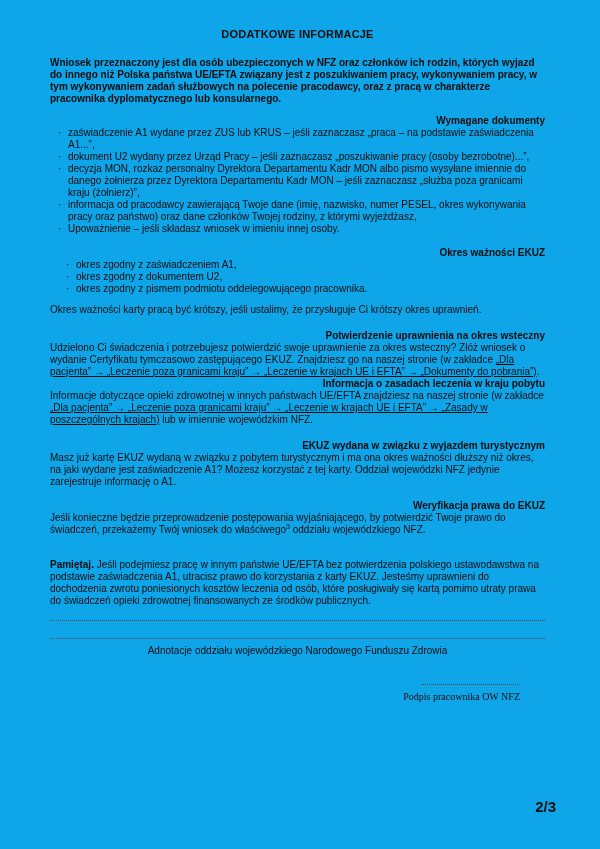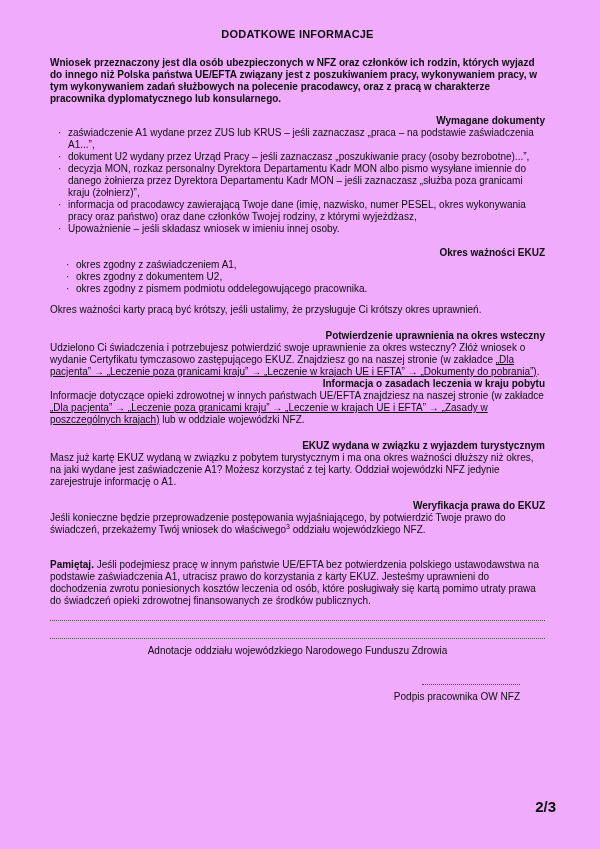--- a/index.html
+++ b/index.html
@@ -1,20 +1,20 @@
 <!DOCTYPE html>
 <html lang="pl"><head>
 <meta charset="utf-8">
 <style>
   * { box-sizing: border-box; margin: 0; padding: 0; }
   html, body { background: #ffffff; }
   .page {
     width: 600px; height: 849px;
     position: relative;
-    background: #f0abfc;
+    background: #0ea5e9;
     color: #0d0d0d;
     font-family: "Liberation Sans", "DejaVu Sans", sans-serif;
     font-size: 10px;
     line-height: 12px;
     padding: 28px 55px 0 50px;
     overflow: hidden;
   }
   .title { text-align: center; font-weight: bold; font-size: 11px; letter-spacing: .2px; }
   .intro { margin-top: 17px; font-weight: bold; }
   .h { font-size: 10px; font-weight: bold; text-align: right; }
@@ -30,21 +30,21 @@
   sup { font-size: 7px; vertical-align: super; line-height: 0; }
   ul { list-style: none; }
   .bi  { position: relative; padding-left: 18px; }
   .bi > .bullet { position: absolute; left: 8px; }
   .bi2 { padding-left: 26px; }
   .bi2 > .bullet { left: 16px; }
   .annotations { position: absolute; left: 50px; right: 55px; top: 620px; }
   .dotline { border-bottom: 1px dotted #4a4a4a; height: 0; }
   .dotline2 { margin-top: 17px; }
   .ann-caption { text-align: center; margin-top: 6px; }
-  .signature { position: absolute; top: 679px; right: 80px; width: 220px; text-align: right; }
+  .signature { position: absolute; top: 679px; right: 80px; width: 220px; text-align: right; font-family: Liberation Serif, serif; }
   .sig-line { display: inline-block; width: 98px; border-bottom: 1px dotted #4a4a4a; height: 0; margin-bottom: 3px; }
   .page-num { position: absolute; top: 801px; right: 44px; font-weight: bold; font-size: 15px; }
 </style>
 </head>
 <body>
 
 <div class="page">
 
   <div class="title">DODATKOWE INFORMACJE</div>
 
@@ -71,21 +71,21 @@
     <p class="note">Okres ważności karty pracą być krótszy, jeśli ustalimy, że przysługuje Ci krótszy okres uprawnień.</p>
   </div>
 
   <div class="sec-retro">
     <div class="h">Potwierdzenie uprawnienia na okres wsteczny</div>
     <p><span>Udzielono Ci świadczenia i potrzebujesz potwierdzić swoje uprawnienie  za okres wsteczny? Złóż wniosek o wydanie Certyfikatu tymczasowo zastępującego EKUZ. Znajdziesz go na naszej stronie (w zakładce </span><span class="u">„Dla pacjenta” → „Leczenie poza granicami kraju” → „Leczenie w krajach UE i EFTA” → „Dokumenty do pobrania”)</span><span>.</span></p>
   </div>
 
   <div class="sec-info">
     <div class="h">Informacja o zasadach leczenia w kraju pobytu</div>
-    <p><span>Informacje dotyczące opieki zdrowotnej w innych państwach UE/EFTA znajdziesz na naszej stronie (w zakładce </span><span class="u">„Dla pacjenta” → „Leczenie poza granicami kraju” → „Leczenie w krajach UE i EFTA” → „Zasady w poszczególnych krajach)</span><span> lub w oddziale wojewódzki NFZ.</span></p>
+    <p><span>Informacje dotyczące opieki zdrowotnej w innych państwach UE/EFTA znajdziesz na naszej stronie (w zakładce </span><span class="u">„Dla pacjenta” → „Leczenie poza granicami kraju” → „Leczenie w krajach UE i EFTA” → „Zasady w poszczególnych krajach)</span><span> lub w imiennie wojewódzkim NFZ.</span></p>
   </div>
 
   <div class="sec-tour">
     <div class="h">EKUZ wydana w związku z wyjazdem turystycznym</div>
     <p>Masz już kartę EKUZ wydaną w związku z pobytem turystycznym i ma ona okres ważności dłuższy niż okres, na jaki wydane jest zaświadczenie A1? Możesz korzystać z tej karty. Oddział wojewódzki NFZ jedynie zarejestruje informację o A1.</p>
   </div>
 
   <div class="sec-ver">
     <div class="h">Weryfikacja prawa do EKUZ</div>
     <p><span>Jeśli konieczne będzie przeprowadzenie postępowania wyjaśniającego, by potwierdzić Twoje prawo do świadczeń, przekażemy Twój wniosek do właściwego</span><sup>3</sup><span> oddziału wojewódzkiego NFZ.</span></p>

